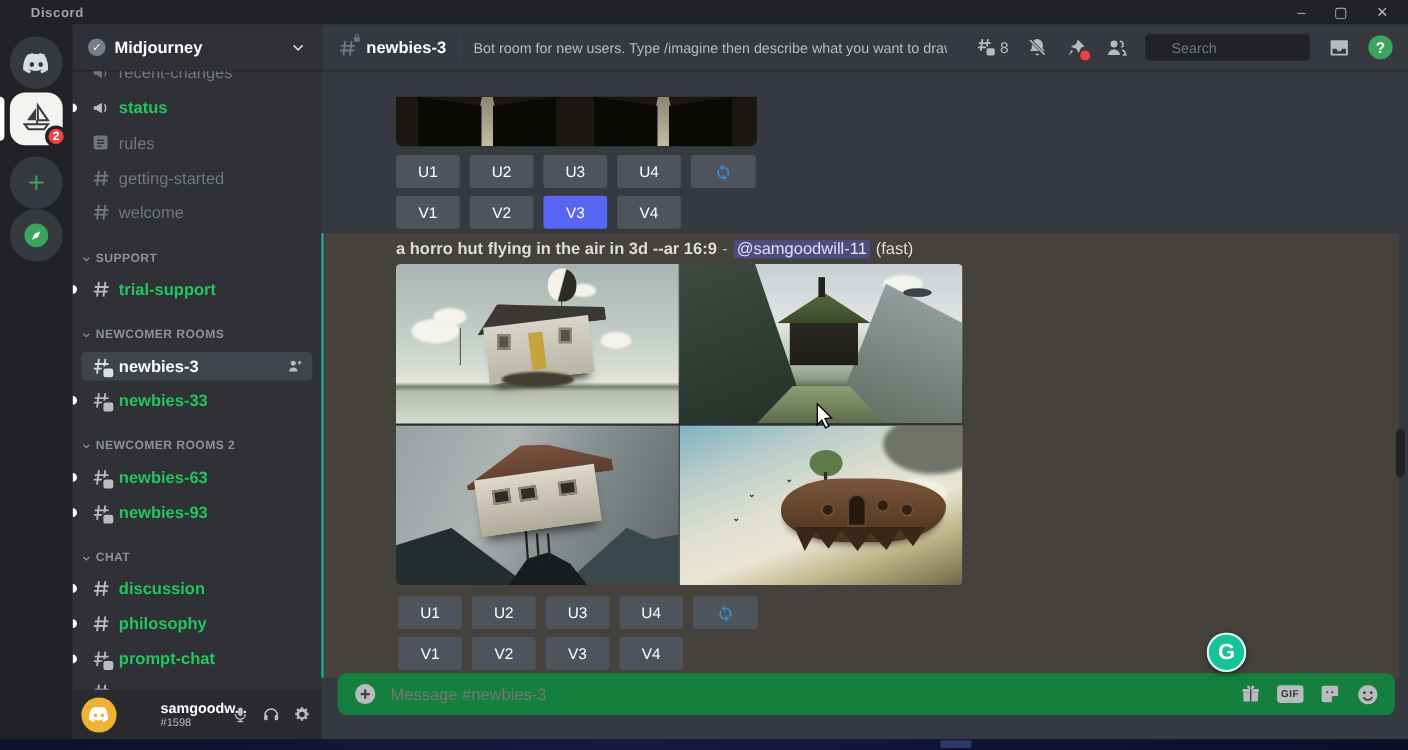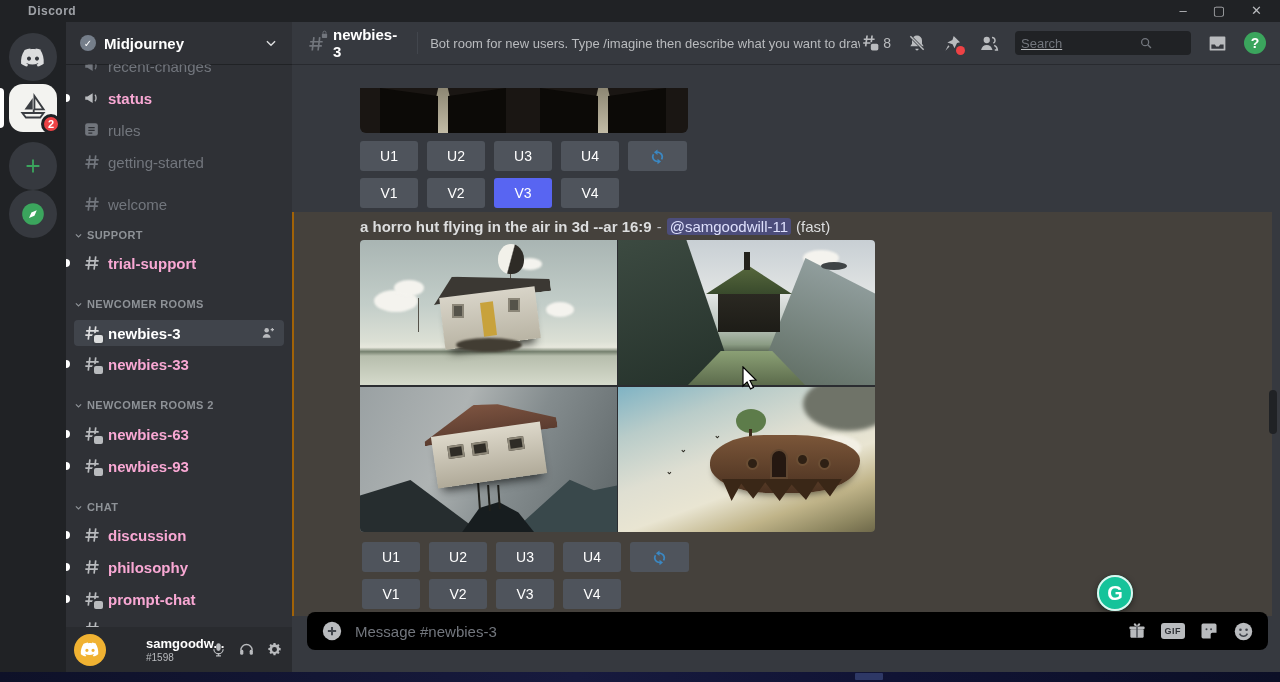--- a/index.html
+++ b/index.html
@@ -31,21 +31,21 @@
   .rail-explore { top:168px; }
 
   
   .server-header { position:absolute; top:0; left:0; right:0; height:42px; display:flex; align-items:center; padding:0 14px; background:#2f3136; box-shadow:0 1px 0 rgba(0,0,0,.3); z-index:5; cursor:pointer; }
   .server-header .vbadge { width:16px; height:16px; border-radius:50%; background:#757e8a; color:#fff; font-size:10px; display:flex; align-items:center; justify-content:center; margin-right:8px; flex:none; }
   .server-header .sname { color:#fff; font-weight:bold; font-size:15px; flex:1; }
   .channels { position:absolute; top:42px; bottom:45px; left:0; right:0; overflow:hidden; }
   .ch { position:absolute; left:8px; width:210px; height:26px; display:flex; align-items:center; border-radius:4px; padding:0 8px; cursor:pointer; }
   .ch .ch-icon { width:20px; height:20px; margin-right:6px; color:#72767d; flex:none; position:relative; }
   .ch .ch-label { font-size:15px; color:#72767d; font-weight:500; white-space:nowrap; overflow:hidden; }
-  .ch.unread .ch-label { color:#f9a8d4; font-weight:600; }
+  .ch.unread .ch-label { color:#22c55e; font-weight:600; }
   .ch.unread .ch-icon { color:#b9bbbe; }
   .ch.selected { background:rgba(79,84,92,.55); }
   .ch.selected .ch-label { color:#fff; font-weight:600; }
   .ch.selected .ch-icon { color:#dcddde; }
   .pip { position:absolute; left:-8px; top:9px; width:4px; height:8px; border-radius:0 4px 4px 0; background:#fff; }
   .cat { position:absolute; left:8px; width:210px; height:14px; display:flex; align-items:center; color:#8e9297; font-size:11px; font-weight:bold; letter-spacing:.4px; cursor:pointer; }
   .cat svg { margin-right:4px; }
   .invite-ic { margin-left:auto; color:#b9bbbe; }
   .bubble-badge { position:absolute; right:-1px; bottom:0px; width:9px; height:8px; border-radius:2px; background:currentColor; box-shadow:0 0 0 2px #2f3136; }
   .ch.selected .bubble-badge { box-shadow:0 0 0 2px #3c4046; }
@@ -62,21 +62,21 @@
   
   .chat-header { position:absolute; top:0; left:0; right:0; height:42px; display:flex; align-items:center; padding:0 14px; box-shadow:0 1px 0 rgba(0,0,0,.25); background:#36393f; z-index:6; }
   .chat-header .hash-lock { color:#72767d; margin-right:7px; position:relative; }
   .chat-header .ch-name { color:#fff; font-weight:bold; font-size:15px; }
   .hdr-div { width:1px; height:22px; background:#42464d; margin:0 12px; }
   .topic { color:#b9bbbe; font-size:13px; white-space:nowrap; overflow:hidden; max-width:430px; cursor:pointer; }
   .hdr-icons { margin-left:auto; display:flex; align-items:center; gap:16px; color:#b9bbbe; }
   .hdr-ic { display:flex; align-items:center; cursor:pointer; position:relative; }
   .thread-count { font-size:14px; color:#b9bbbe; margin-left:3px; }
   .pin-dot { position:absolute; right:-3px; bottom:-2px; width:9px; height:9px; border-radius:50%; background:#ed4245; }
-  .search-box { background:#202225; border-radius:4px; width:176px; height:24px; display:flex; align-items:center; padding:0 6px;text-decoration:underline; }
+  .search-box { background:#202225; border-radius:4px; width:150px; height:24px; display:flex; align-items:center; padding:0 24px; }
   .search-box input { background:transparent; border:none; outline:none; color:#dcddde; font-size:13px; width:118px; font-family:"Liberation Sans",sans-serif; }
   .search-box input::placeholder { color:#72767d; }
   .help-circle { width:22px; height:22px; border-radius:50%; background:#3ba55d; color:#fff; font-weight:bold; font-size:14px; display:flex; align-items:center; justify-content:center; cursor:pointer; }
 
   
   .unread-banner { position:absolute; top:44px; left:15px; right:12px; height:22px; background:#5865f2; border-radius:0 0 8px 8px; display:flex; align-items:center; padding:0 10px; z-index:5; cursor:pointer; }
   .unread-banner .btxt { color:#fff; font-size:13px; font-weight:500; }
   .unread-banner .bact { margin-left:auto; color:#fff; font-size:13px; font-weight:500; display:flex; align-items:center; gap:5px; }
 
   
@@ -85,21 +85,21 @@
   .fig .shirt { position:absolute; left:50%; transform:translateX(-50%); bottom:0; width:30px; height:45px; background:linear-gradient(#8d8773,#c2bba6); clip-path:polygon(34% 0,66% 0,100% 100%,0% 100%); }
   .fig .lapl,.fig .lapr { position:absolute; bottom:0; width:58px; height:45px; background:#0c0a07; }
   .fig .lapl { left:2px; clip-path:polygon(0 0,100% 18%,100% 100%,0 100%); }
   .fig .lapr { right:2px; clip-path:polygon(0 18%,100% 0,100% 100%,0 100%); }
 
   .btn-row { position:absolute; left:68px; display:flex; gap:9px; }
   .mj-btn { width:58px; height:30px; border-radius:3px; background:#4f545c; color:#fff; font-size:14px; font-weight:500; border:none; display:flex; align-items:center; justify-content:center; cursor:pointer; font-family:"Liberation Sans",sans-serif; }
   .mj-btn.active { background:#5865f2; }
   .mj-btn.reroll { width:59px; }
 
-  .mention-msg { position:absolute; top:190px; left:0; right:8px; height:404px; background:rgba(250,166,26,.08); border-left:2px solid #a16207; }
+  .mention-msg { position:absolute; top:190px; left:0; right:8px; height:404px; background:rgba(250,166,26,.08); border-left:2px solid #14b8a6; }
   .prompt-line { position:absolute; top:6px; left:66px; font-size:15px; display:flex; align-items:center; gap:5px; white-space:nowrap; }
   .prompt-line .ptext { font-weight:bold; color:#dcddde; }
   .prompt-line .psep { color:#b9bbbe; }
   .mention-pill { background:rgba(88,101,242,.35); color:#dee0fc; border-radius:3px; padding:0 3px; font-weight:500; cursor:pointer; }
   .prompt-line .pmode { color:#dcddde; }
 
   .img-grid { position:absolute; top:28px; left:66px; width:515px; height:292px; border-radius:4px; overflow:hidden; display:grid; grid-template-columns:257px 257px; grid-template-rows:145px 145px; gap:2px 1px; background:#2b2d31; cursor:pointer; }
   .cell { position:relative; overflow:hidden; }
 
   
@@ -139,21 +139,21 @@
   .br-cloud { position:absolute; background:#f2efe4; border-radius:50%; filter:blur(1.5px); }
   .br-island { position:absolute; left:92px; top:48px; width:150px; height:58px; background:linear-gradient(#7b5639,#4a3120); border-radius:46% 54% 50% 50%/60% 55% 70% 60%; box-shadow:0 6px 6px -4px rgba(40,35,20,.6); }
   .br-fringe { position:absolute; left:104px; top:92px; width:120px; height:22px; background:#3a2717; clip-path:polygon(0 0,8% 100%,16% 20%,26% 90%,36% 15%,48% 100%,58% 25%,70% 95%,80% 10%,90% 80%,100% 0); }
   .br-door { position:absolute; left:152px; top:62px; width:18px; height:30px; background:#241811; border-radius:9px 9px 0 0; border:2px solid #5f4630; }
   .br-win { position:absolute; width:13px; height:13px; border-radius:50%; background:#2e2014; border:2px solid #6b4e34; }
   .br-tree { position:absolute; left:118px; top:22px; width:30px; height:24px; background:#5d7c4a; border-radius:50%; }
   .br-trunk { position:absolute; left:131px; top:42px; width:3px; height:12px; background:#3c2b1a; }
   .br-bird { position:absolute; color:#2c2a22; font-size:8px; font-weight:bold; }
 
   
-  .composer { position:absolute; left:15px; right:12px; bottom:22px; height:38px; background:#000000; border-radius:8px; display:flex; align-items:center; padding:0 14px; z-index:6; }
+  .composer { position:absolute; left:15px; right:12px; bottom:22px; height:38px; background:#15803d; border-radius:8px; display:flex; align-items:center; padding:0 14px; z-index:6; }
   .composer .plus-ic { color:#b9bbbe; margin-right:12px; cursor:pointer; }
   .composer input { flex:1; background:transparent; border:none; outline:none; color:#dcddde; font-size:15px; font-family:"Liberation Sans",sans-serif; }
   .composer input::placeholder { color:#72767d; }
   .composer-icons { display:flex; align-items:center; gap:14px; color:#b9bbbe; }
   .composer-icons .cic { cursor:pointer; display:flex; align-items:center; }
   .gif-badge { background:#b9bbbe; color:#2f3136; font-size:9px; font-weight:bold; border-radius:3px; padding:3px 4px; letter-spacing:.5px; }
 
   .chat-scroll-thumb { position:absolute; right:3px; top:368px; width:8px; height:44px; border-radius:4px; background:#202225; cursor:pointer; z-index:7; }
 
   
@@ -241,21 +241,21 @@
       <span class="ch-label">rules</span>
     </div>
     <div class="ch" style="top:85px">
       <span class="ch-icon">
           <svg viewBox="0 0 24 24" width="20" height="20" stroke="currentColor" stroke-width="2" fill="none">
             <path d="M9.5 4L7.5 20M16.5 4l-2 16M5 9.5h15M4 14.5h15"></path>
           </svg>
         </span>
       <span class="ch-label">getting-started</span>
     </div>
-    <div class="ch" style="top:127px">
+    <div class="ch" style="top:116px">
       <span class="ch-icon">
           <svg viewBox="0 0 24 24" width="20" height="20" stroke="currentColor" stroke-width="2" fill="none">
             <path d="M9.5 4L7.5 20M16.5 4l-2 16M5 9.5h15M4 14.5h15"></path>
           </svg>
         </span>
       <span class="ch-label">welcome</span>
     </div>
 
     <div class="cat" style="top:164px">
       <svg width="9" height="9" viewBox="0 0 24 24" stroke="currentColor" stroke-width="3" fill="none">

